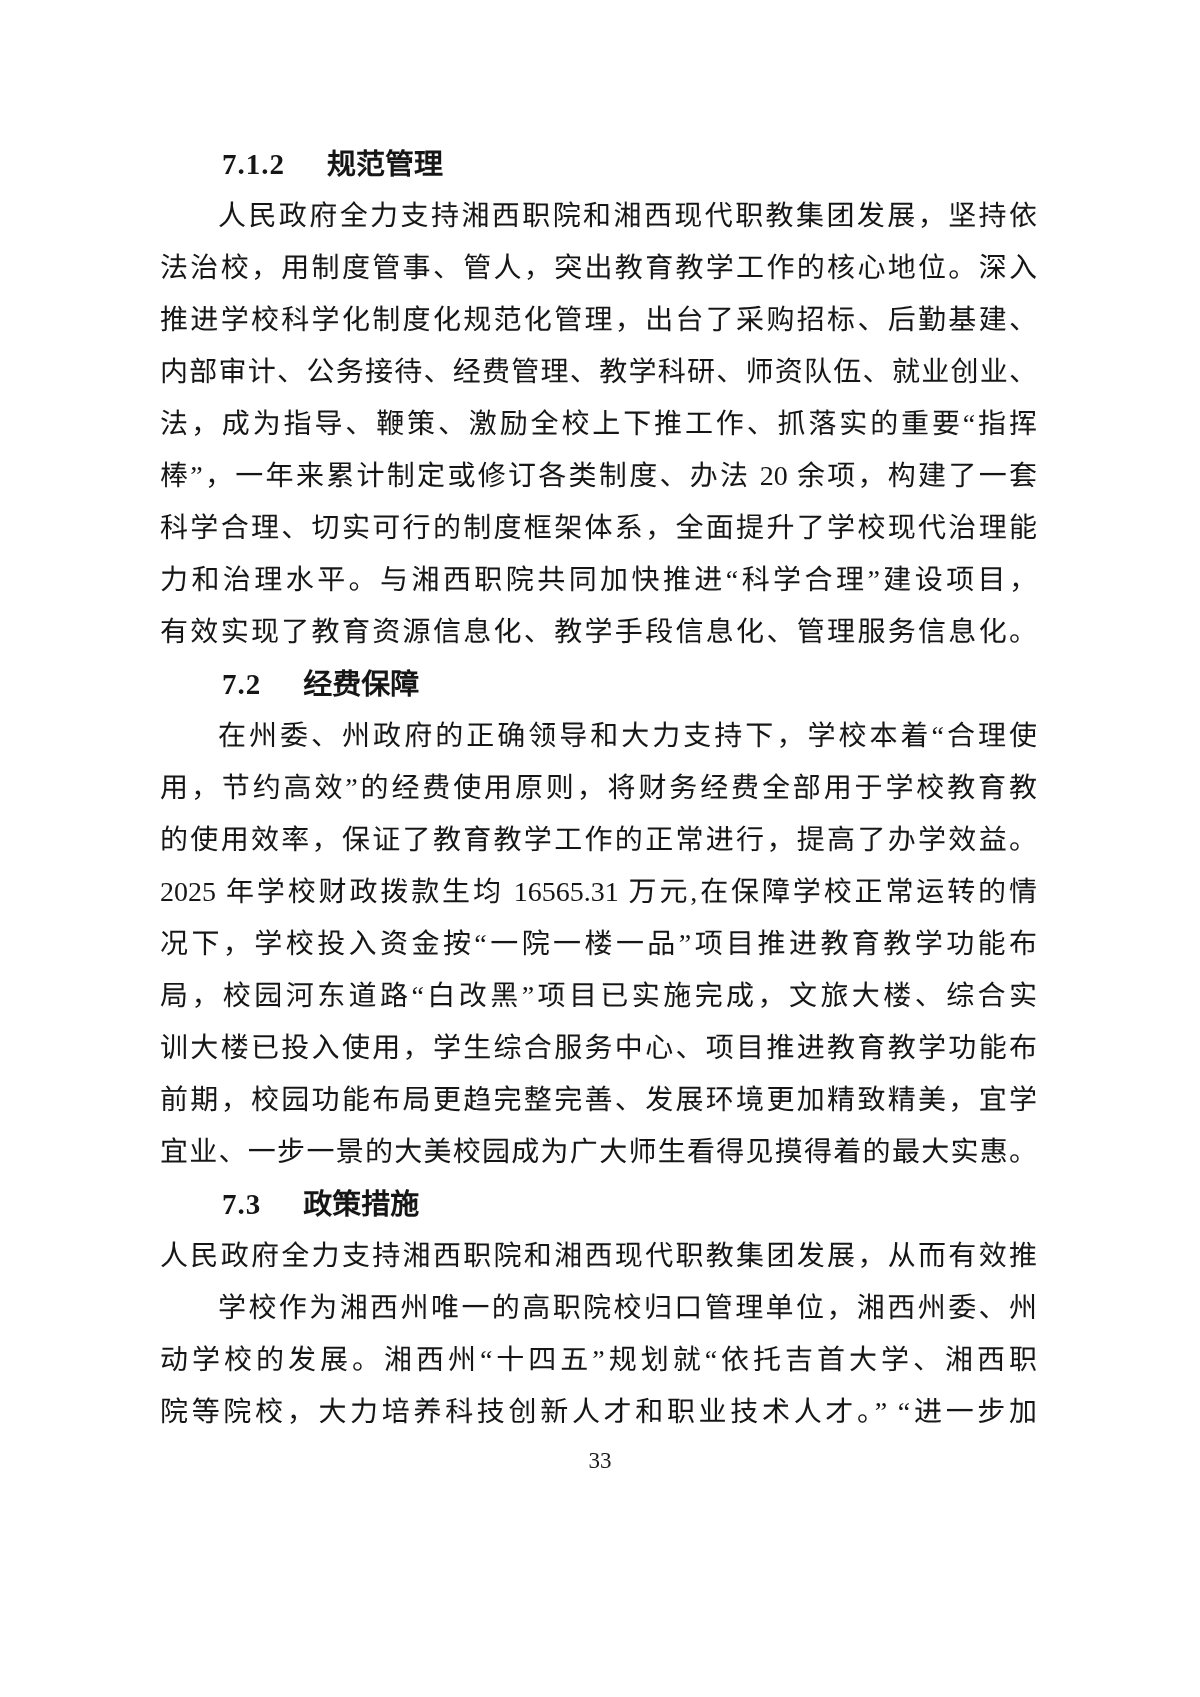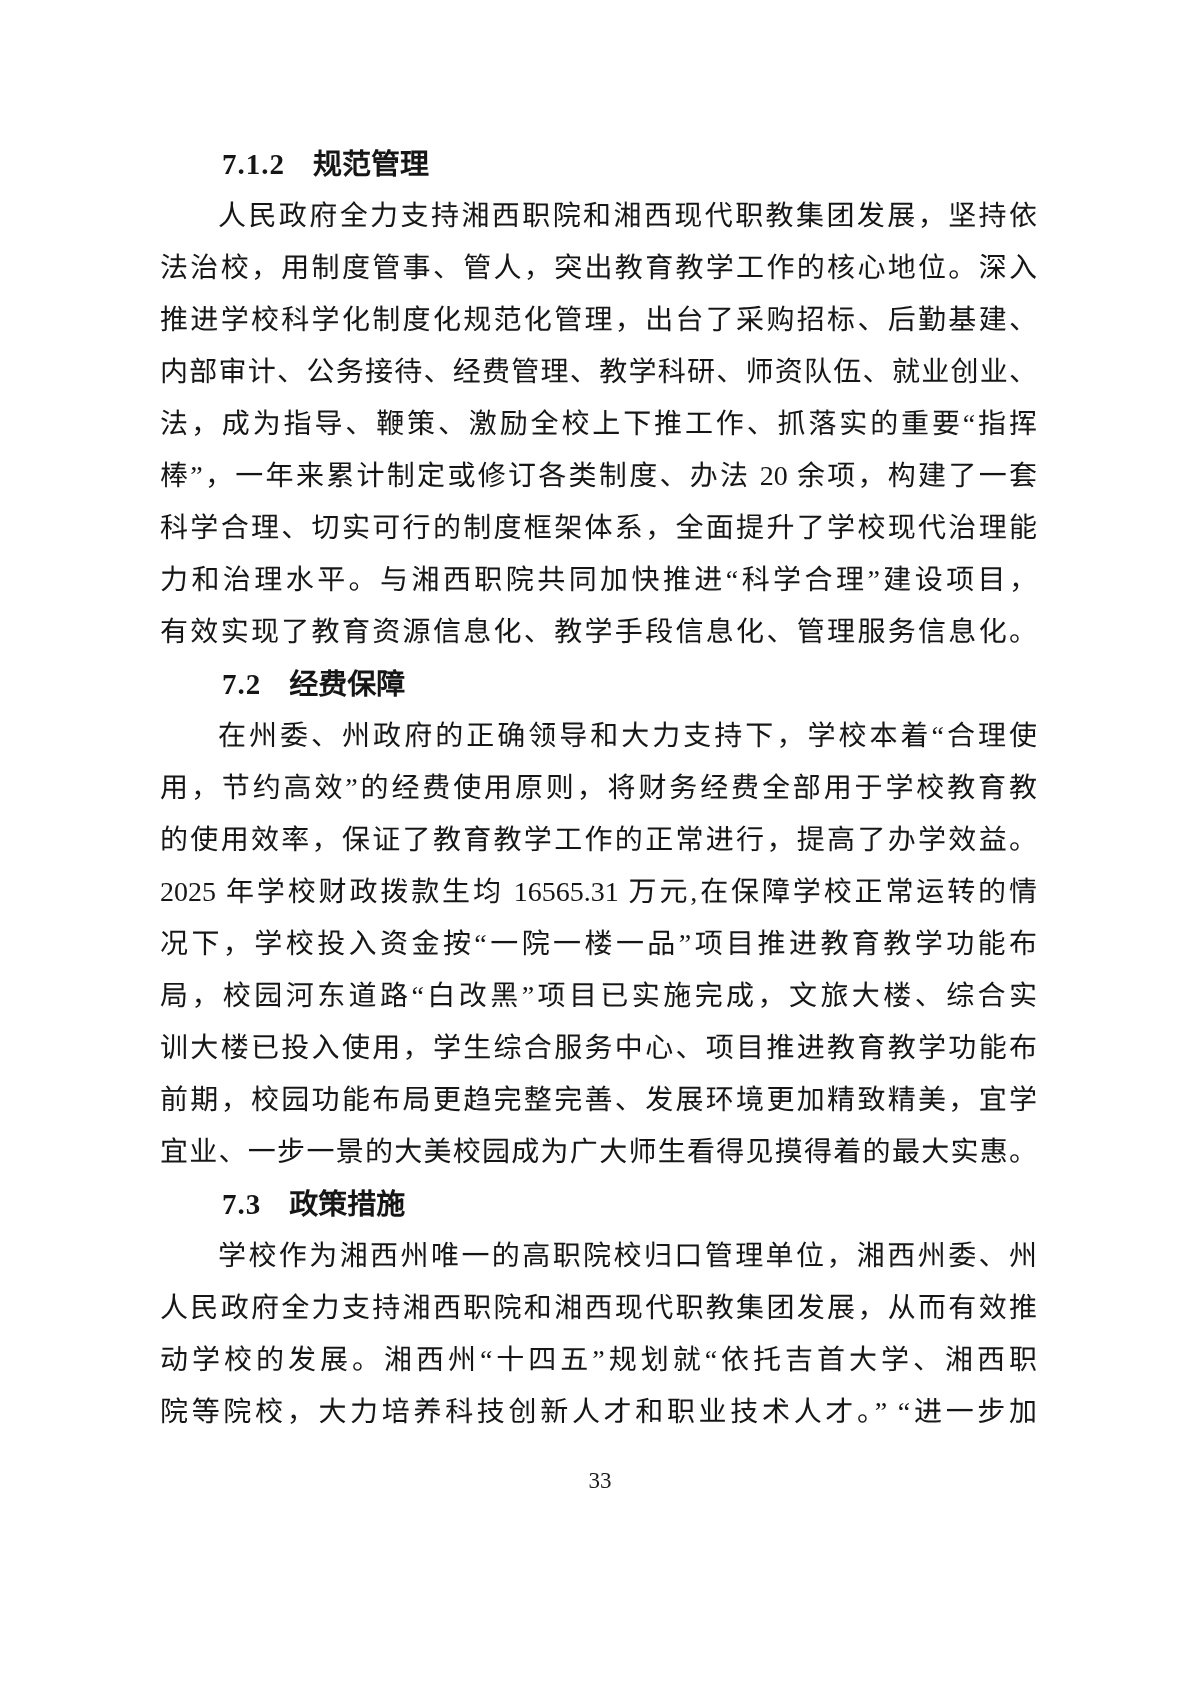--- a/index.html
+++ b/index.html
@@ -35,25 +35,25 @@
     font-size: 29px;
     line-height: 52px;
     height: 52px;
     font-weight: 700;
     padding-left: 62px;
     text-align: left;
     text-align-last: left;
   }
   .heading-line .h-num {
     display: inline-block;
-    margin-right: 28px;
+    margin-right: 42px;
     letter-spacing: 1px;
   }
   .page-num {
-    margin-top: 28px;
+    margin-top: 8px;
     text-align: center;
     font-size: 23px;
     line-height: 30px;
     color: #1a1a1a;
   }
 </style>
 </head>
 <body>
 
 <div class="content">
@@ -85,21 +85,21 @@
     <div class="line">局，校园河东道路“白改黑”项目已实施完成，文旅大楼、综合实</div>
     <div class="line">训大楼已投入使用，学生综合服务中心、项目推进教育教学功能布</div>
     <div class="line">前期，校园功能布局更趋完整完善、发展环境更加精致精美，宜学</div>
     <div class="line">宜业、一步一景的大美校园成为广大师生看得见摸得着的最大实惠。</div>
   </section>
 
   <section>
     <div class="heading-line">
       <span class="h-num">7.3</span><span class="h-title">政策措施</span>
     </div>
+    <div class="line">人民政府全力支持湘西职院和湘西现代职教集团发展，从而有效推</div>
     <div class="line indent">学校作为湘西州唯一的高职院校归口管理单位，湘西州委、州</div>
-    <div class="line">人民政府全力支持湘西职院和湘西现代职教集团发展，从而有效推</div>
     <div class="line">动学校的发展。湘西州“十四五”规划就“依托吉首大学、湘西职</div>
     <div class="line">院等院校，大力培养科技创新人才和职业技术人才。” “进一步加</div>
   </section>
 
 </div>
 
 <div class="page-num">33</div>
 
 </body></html>

